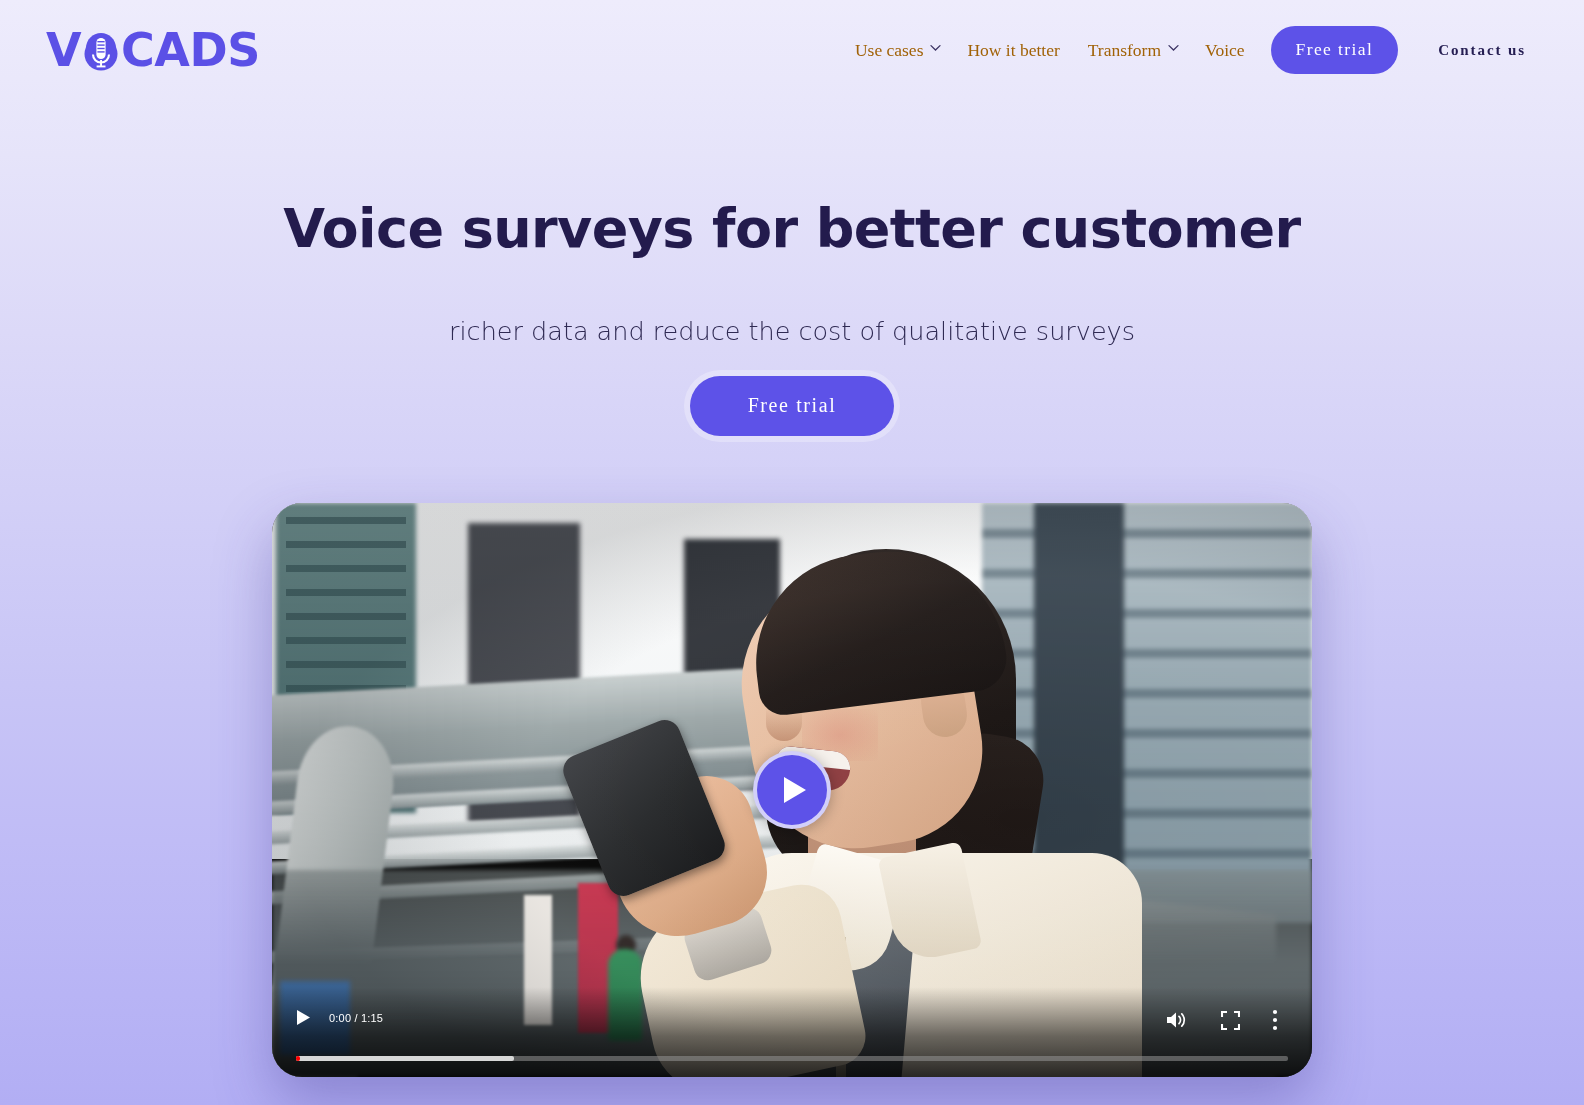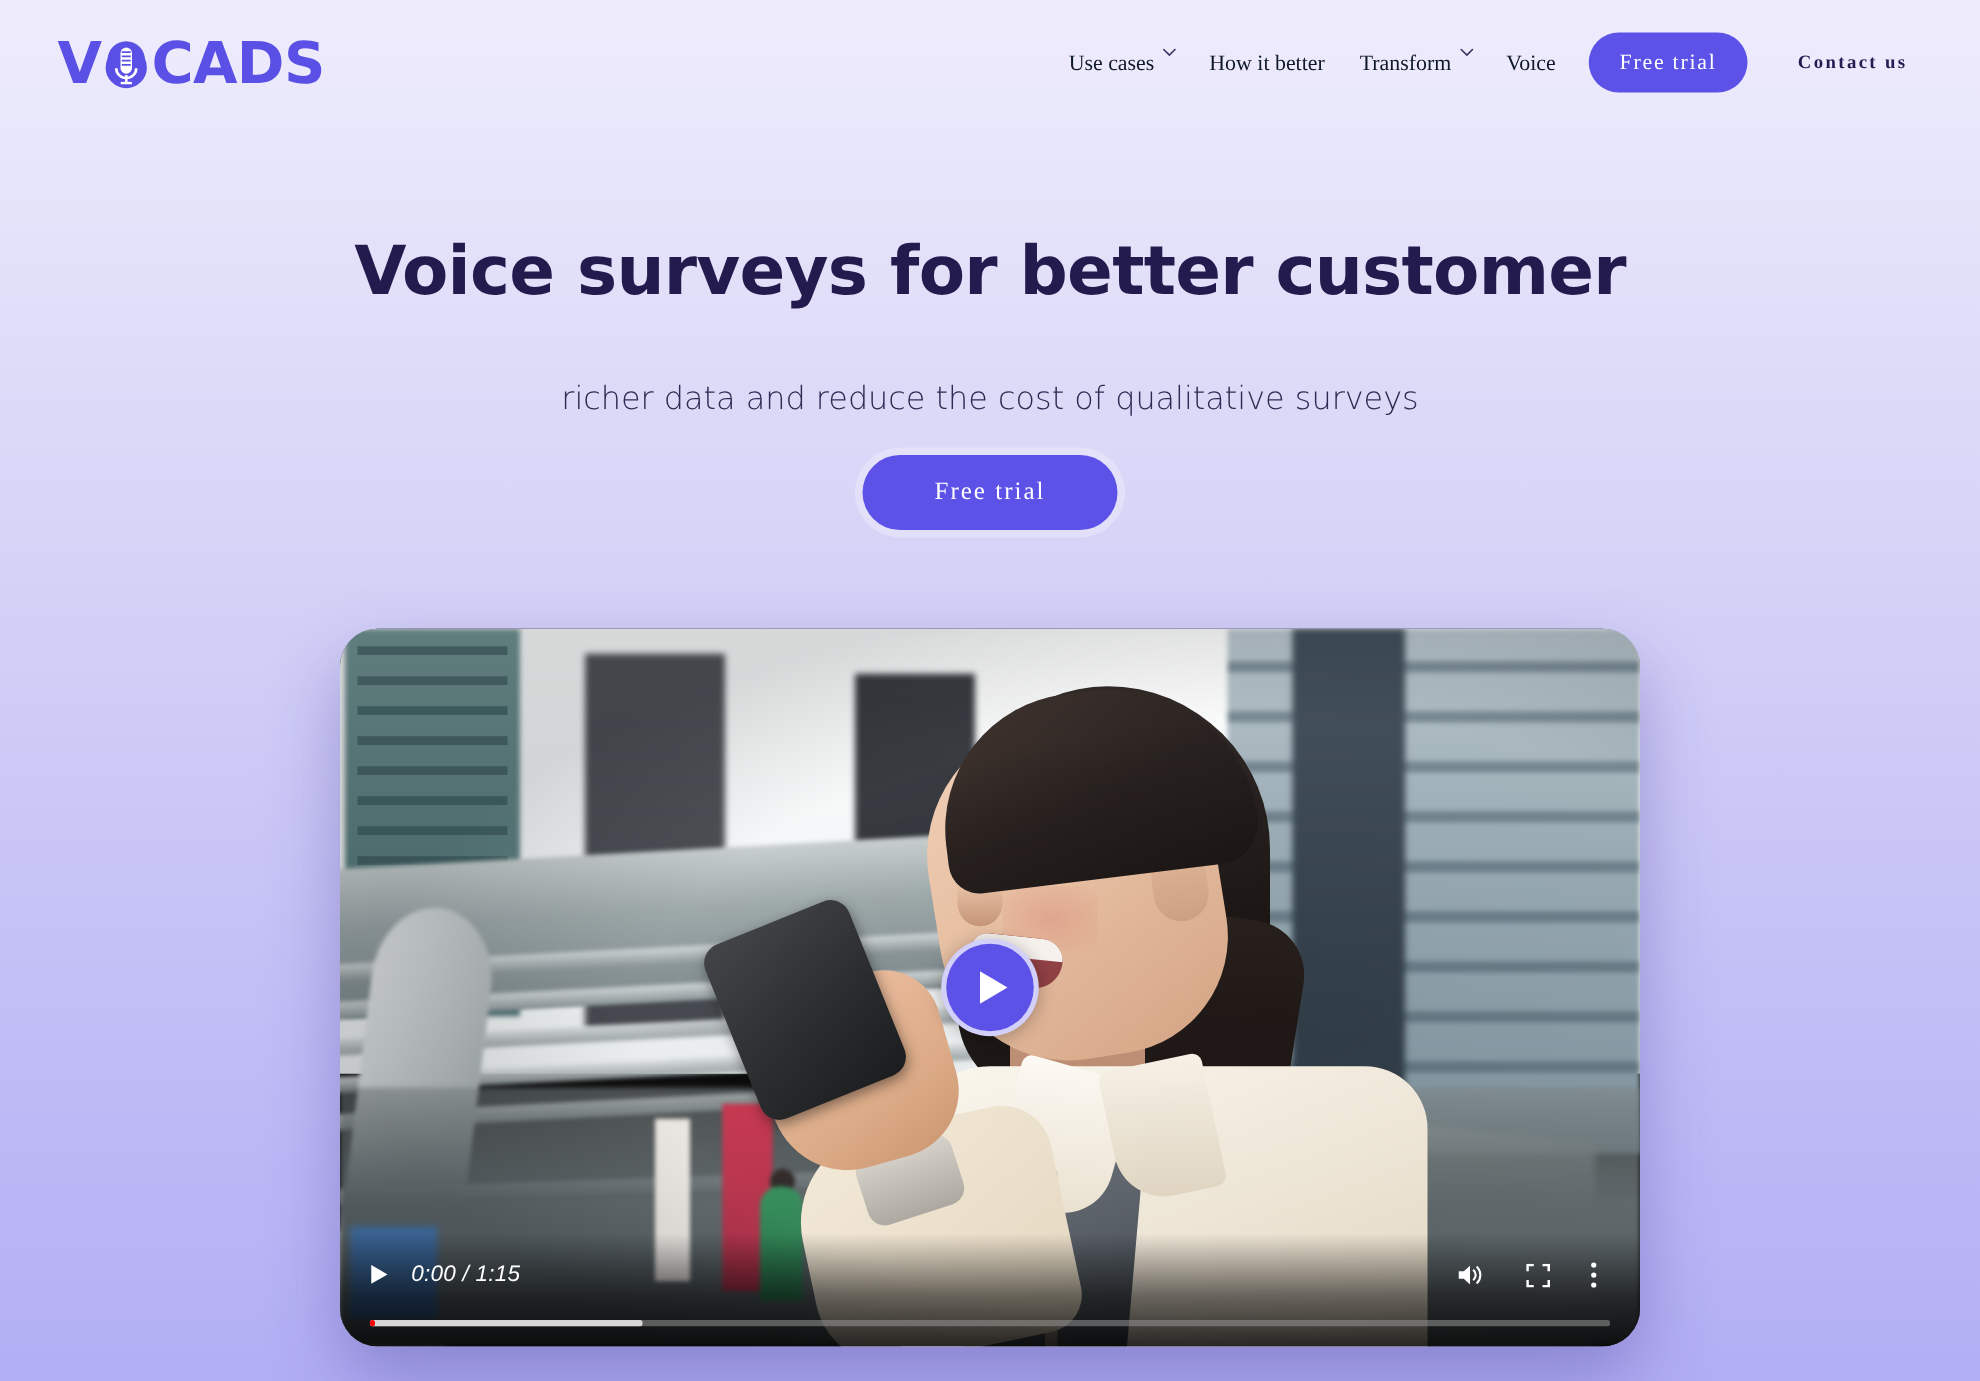--- a/index.html
+++ b/index.html
@@ -29,42 +29,42 @@
     font-family:"DejaVu Sans", sans-serif;
     font-weight:bold; font-size:46px; letter-spacing:-0.5px;
     color:#5b50e6; line-height:1; user-select:none;
   }
   .logo-o { position:relative; display:inline-block; width:40px; height:46px; }
   .logo-o svg { position:absolute; top:0; left:0; }
 
   .nav { display:flex; align-items:center; gap:0; }
   .nav-item {
     font-family:"Liberation Serif", serif;
-    font-size:17.5px; color:#0f172a; padding:0 14px;
-    display:flex; gap:7px; cursor:pointer;
+    font-size:17.5px; color:#a16207; padding:0 14px;
+    display:flex; align-items:center; gap:7px; cursor:pointer;
     white-space:nowrap;
   }
   .chev { display:inline-block; width:9px; height:9px; position:relative; top:-2px; }
   .chev svg { display:block; }
   .nav-cta {
     margin-left:12px; margin-right:28px;
     background:#5d52e8; color:#ffffff;
     font-family:"Liberation Serif", serif;
     font-size:17.5px; letter-spacing:1.4px;
     padding:13px 25px 14px 25px; border-radius:999px;
     cursor:pointer; white-space:nowrap; border:none;
   }
   .nav-contact {
     font-family:"Liberation Serif", serif; font-weight:bold;
     font-size:15px; letter-spacing:1.9px; color:#241d52;
     cursor:pointer; white-space:nowrap; padding:10px 12px;
   }
 
   
-  .hero { position:absolute; top:4px; left:0; width:1584px; text-align:center; }
+  .hero { position:absolute; top:16px; left:0; width:1584px; text-align:center; }
   .hero-title {
     margin-top:184px;
     font-family:"DejaVu Sans", sans-serif;
     font-weight:bold;
     font-size:54px; line-height:58px; letter-spacing:-0.6px;
     color:#231b4d;
   }
   .hero-sub {
     margin-top:22px;
     font-family:"DejaVu Sans", sans-serif;
@@ -328,22 +328,22 @@
   
   .ctrl-bar {
     position:absolute; left:0; right:0; bottom:0; height:90px;
     background:linear-gradient(180deg, rgba(0,0,0,0) 0%, rgba(0,0,0,0.55) 55%, rgba(0,0,0,0.82) 100%);
     display:flex; align-items:flex-start; padding:22px 24px 0 24px;
   }
   .ctrl-left { display:flex; align-items:center; gap:18px; }
   .ctrl-right { margin-left:auto; display:flex; align-items:center; gap:32px; padding-right:10px; }
   .ctrl-icon { cursor:pointer; display:flex; align-items:center; }
   .time-text {
-    color:#fff; font-family:"Liberation Sans", sans-serif; font-size:18px;
-    letter-spacing:.2px; white-space:nowrap;font-style:italic;
+    color:#fff; font-family:"Liberation Sans", sans-serif; font-size:11px;
+    letter-spacing:.2px; white-space:nowrap;
   }
   .progress {
     position:absolute; left:24px; right:24px; bottom:16px; height:5px;
     background:rgba(150,150,150,0.55); border-radius:2px; cursor:pointer;
   }
   .progress-buffer {
     position:absolute; left:0; top:0; height:100%; width:22.2%;
     background:rgba(226,226,226,0.92); border-radius:2px;
   }
   .progress-played {

